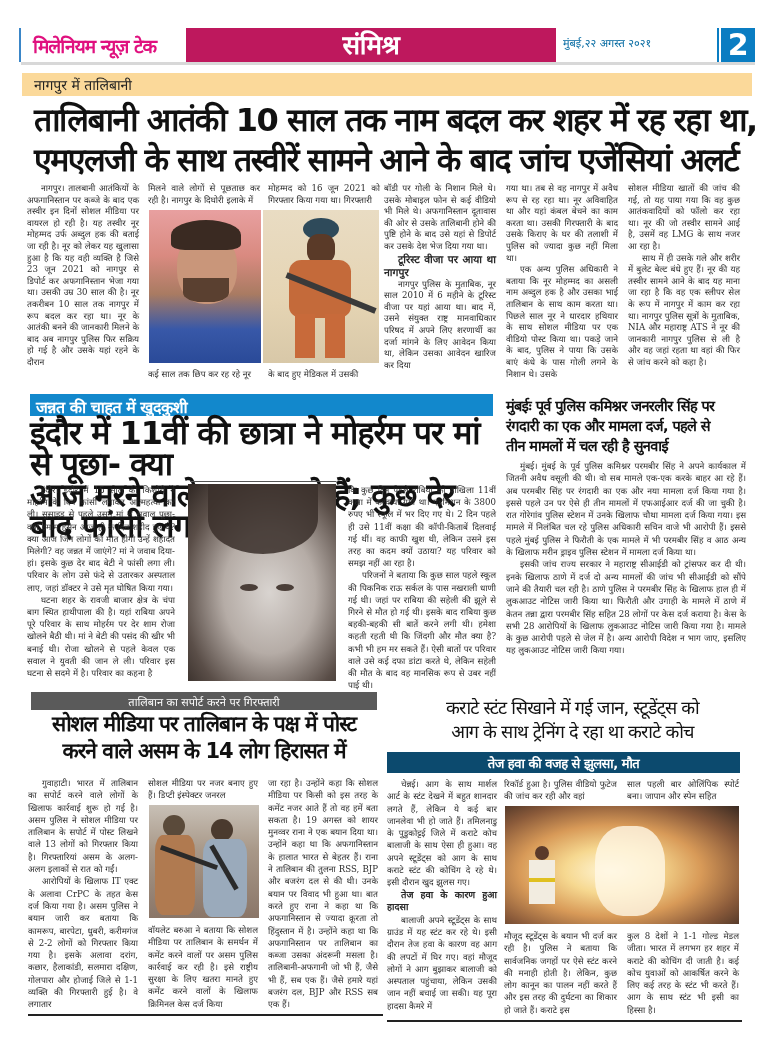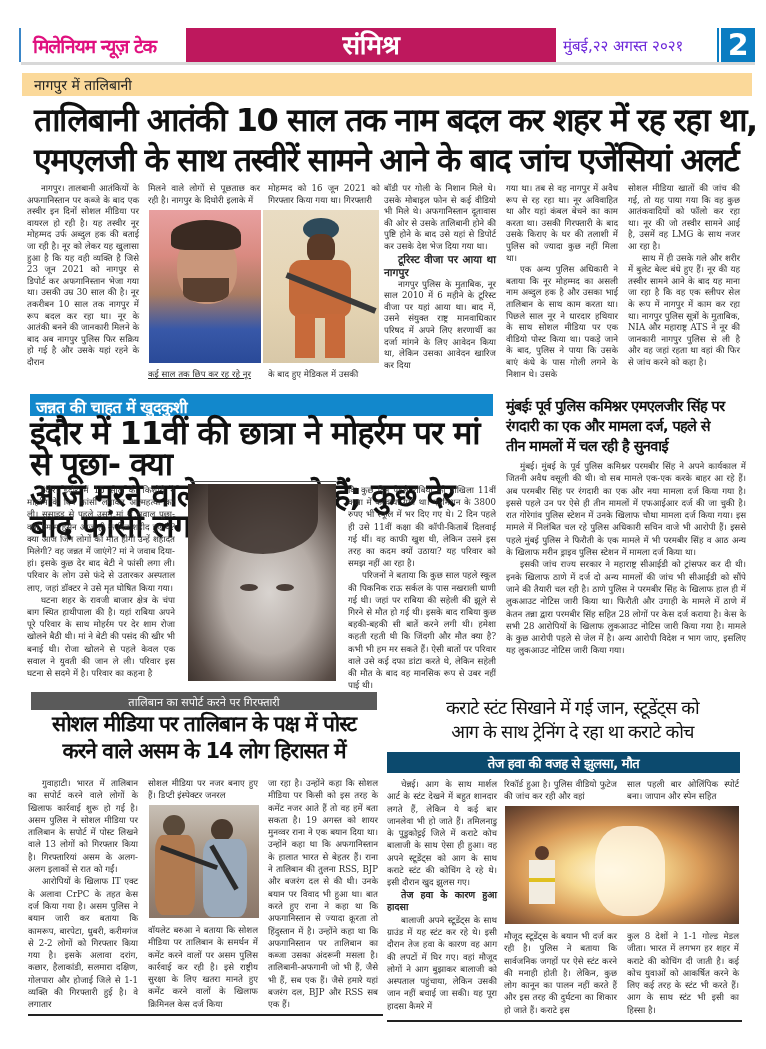--- a/index.html
+++ b/index.html
@@ -14,21 +14,21 @@
 .photo{position:absolute;overflow:hidden}
 </style>
 </head>
 <body>
 
 <div class="abs" style="left:19px;top:28px;width:734px;height:34px;border-left:2px solid #3a86c8;">
   <div class="abs hd" style="left:12px;top:5px;font-size:19px;color:#e0117f;letter-spacing:-1px;">मिलेनियम न्यूज़ टेक</div>
   <div class="abs" style="left:165px;top:0;width:370px;height:34px;background:#be185d;">
     <div class="abs hd" style="left:0;right:0;top:0;text-align:center;font-size:26px;line-height:34px;color:#fff;">संमिश्र</div>
   </div>
-  <div class="abs" style="left:542px;top:7px;font-family:'DejaVu Sans',sans-serif;font-size:15px;color:#6d28d9;">मुंबई,२२ अगस्त २०२१</div>
+  <div class="abs" style="left:542px;top:7px;font-family:'DejaVu Sans',sans-serif;font-size:11px;color:#0369a1;">मुंबई,२२ अगस्त २०२१</div>
   <div class="abs" style="left:696px;top:0;width:2px;height:34px;background:#0a7dc2;"></div>
   <div class="abs hd" style="left:700px;top:0;width:34px;height:34px;background:#0a7dc2;color:#fff;font-size:30px;line-height:34px;text-align:center;">2</div>
   <div class="abs" style="left:0;top:34px;width:734px;height:3px;background:#d8d8d8;"></div>
 </div>
 
 <div class="abs" style="left:22px;top:73px;width:730px;height:23px;background:#fbd99a;">
   <span class="abs" style="left:12px;top:2px;font-family:'DejaVu Sans',sans-serif;font-size:14px;color:#222;">नागपुर में तालिबानी</span>
 </div>
 <div class="abs hd" style="left:22px;top:100px;width:730px;font-size:32px;line-height:40px;letter-spacing:-1.5px;margin-left:12px;">
   <div>तालिबानी आतंकी 10 साल तक नाम बदल कर शहर में रह रहा था,</div>
@@ -52,21 +52,21 @@
 </div>
 <div class="photo" style="left:263px;top:210px;width:116px;height:153px;background:linear-gradient(180deg,#e9dcc3 0%,#e5d4b3 60%,#d8c8a8 100%);">
   <div style="position:absolute;left:40px;top:8px;width:36px;height:22px;border-radius:50%;background:#2e4a5a;"></div>
   <div style="position:absolute;left:44px;top:24px;width:28px;height:30px;border-radius:40%;background:#5a3a28;"></div>
   <div style="position:absolute;left:26px;top:50px;width:62px;height:58px;border-radius:20%;background:#c46a3a;"></div>
   <div style="position:absolute;left:20px;top:80px;width:96px;height:6px;transform:rotate(22deg);background:#3a3a3a;"></div>
   <div style="position:absolute;left:32px;top:104px;width:20px;height:44px;background:#c86a3a;"></div>
   <div style="position:absolute;left:62px;top:104px;width:20px;height:44px;background:#c86a3a;"></div>
 </div>
 
-<div class="col" style="left:148px;top:369px;width:112px;text-decoration:underline;">
+<div class="col" style="left:148px;top:369px;width:112px;">
     <p class="ni">कई साल तक छिप कर रह रहे नूर</p>
   </div>
 <div class="col" style="left:268px;top:369px;width:112px;">
     <p class="ni">के बाद हुए मेडिकल में उसकी</p>
   </div>
 
 <div class="col" style="left:384px;top:183px;width:112px;">
   <p class="ni">बॉडी पर गोली के निशान मिले थे। उसके मोबाइल फोन से कई वीडियो भी मिले थे। अफगानिस्तान दूतावास की ओर से उसके तालिबानी होने की पुष्टि होने के बाद उसे यहां से डिपोर्ट कर उसके देश भेज दिया गया था।</p>
   <p class="sub">टूरिस्ट वीजा पर आया था नागपुर</p>
   <p>नागपुर पुलिस के मुताबिक, नूर साल 2010 में 6 महीने के टूरिस्ट वीजा पर यहां आया था। बाद में, उसने संयुक्त राष्ट्र मानवाधिकार परिषद में अपने लिए शरणार्थी का दर्जा मांगने के लिए आवेदन किया था, लेकिन उसका आवेदन खारिज कर दिया</p>
@@ -97,21 +97,21 @@
   <div style="position:absolute;left:20px;top:0;width:110px;height:70px;border-radius:0 0 50% 50%;background:#3a2f2a;opacity:.85;"></div>
   <div style="position:absolute;left:52px;top:100px;width:18px;height:7px;border-radius:50%;background:#4a3e38;"></div>
   <div style="position:absolute;left:88px;top:100px;width:18px;height:7px;border-radius:50%;background:#4a3e38;"></div>
 </div>
 <div class="col" style="left:348px;top:484px;width:148px;line-height:12.2px;">
   <p class="ni">कि कुछ दिन पहले राबिया का दाखिला 11वीं कक्षा में करवाया गया था। एडमिशन के 3800 रुपए भी स्कूल में भर दिए गए थे। 2 दिन पहले ही उसे 11वीं कक्षा की कॉपी-किताबें दिलवाई गई थीं। वह काफी खुश थी, लेकिन उसने इस तरह का कदम क्यों उठाया? यह परिवार को समझ नहीं आ रहा है।</p>
   <p>परिजनों ने बताया कि कुछ साल पहले स्कूल की पिकनिक राऊ सर्कल के पास नखराली धाणी गई थी। जहां पर राबिया की सहेली की झूले से गिरने से मौत हो गई थी। इसके बाद राबिया कुछ बहकी-बहकी सी बातें करने लगी थी। हमेशा कहती रहती थी कि जिंदगी और मौत क्या है? कभी भी हम मर सकते हैं। ऐसी बातों पर परिवार वाले उसे कई दफा डांटा करते थे, लेकिन सहेली की मौत के बाद वह मानसिक रूप से उबर नहीं पाई थी।</p>
 </div>
 
 <div class="abs hd" style="left:506px;top:396px;width:250px;font-size:14.5px;line-height:20px;letter-spacing:-0.6px;">
-  <div>मुंबईः पूर्व पुलिस कमिश्नर एमएलजीर सिंह पर</div>
+  <div>मुंबईः पूर्व पुलिस कमिश्नर जनरलीर सिंह पर</div>
   <div>रंगदारी का एक और मामला दर्ज, पहले से</div>
   <div>तीन मामलों में चल रही है सुनवाई</div>
 </div>
 <div class="col" style="left:506px;top:460px;width:240px;font-size:8.6px;line-height:12.3px;">
   <p>मुंबई। मुंबई के पूर्व पुलिस कमिश्नर परमबीर सिंह ने अपने कार्यकाल में जितनी अवैध वसूली की थी। वो सब मामले एक-एक करके बाहर आ रहे हैं। अब परमबीर सिंह पर रंगदारी का एक और नया मामला दर्ज किया गया है। इससे पहले उन पर ऐसे ही तीन मामलों में एफआईआर दर्ज की जा चुकी है। रात गोरेगांव पुलिस स्टेशन में उनके खिलाफ चौथा मामला दर्ज किया गया। इस मामले में निलंबित चल रहे पुलिस अधिकारी सचिन वाजे भी आरोपी हैं। इससे पहले मुंबई पुलिस ने फिरौती के एक मामले में भी परमबीर सिंह व आठ अन्य के खिलाफ मरीन ड्राइव पुलिस स्टेशन में मामला दर्ज किया था।</p>
   <p>इसकी जांच राज्य सरकार ने महाराष्ट्र सीआईडी को ट्रांसफर कर दी थी। इनके खिलाफ ठाणे में दर्ज दो अन्य मामलों की जांच भी सीआईडी को सौंपे जाने की तैयारी चल रही है। ठाणे पुलिस ने परमबीर सिंह के खिलाफ हाल ही में लुकआउट नोटिस जारी किया था। फिरौती और उगाही के मामले में ठाणे में केतन तन्ना द्वारा परमबीर सिंह सहित 28 लोगों पर केस दर्ज कराया है। केस के सभी 28 आरोपियों के खिलाफ लुकआउट नोटिस जारी किया गया है। मामले के कुछ आरोपी पहले से जेल में है। अन्य आरोपी विदेश न भाग जाए, इसलिए यह लुकआउट नोटिस जारी किया गया।</p>
 </div>
 
 <div class="abs" style="left:31px;top:692px;width:346px;height:18px;background:#5a5a5a;">
   <span class="abs" style="left:0;right:0;top:2px;text-align:center;font-family:'DejaVu Sans',sans-serif;font-size:11px;color:#fff;">तालिबान का सपोर्ट करने पर गिरफ्तारी</span>

